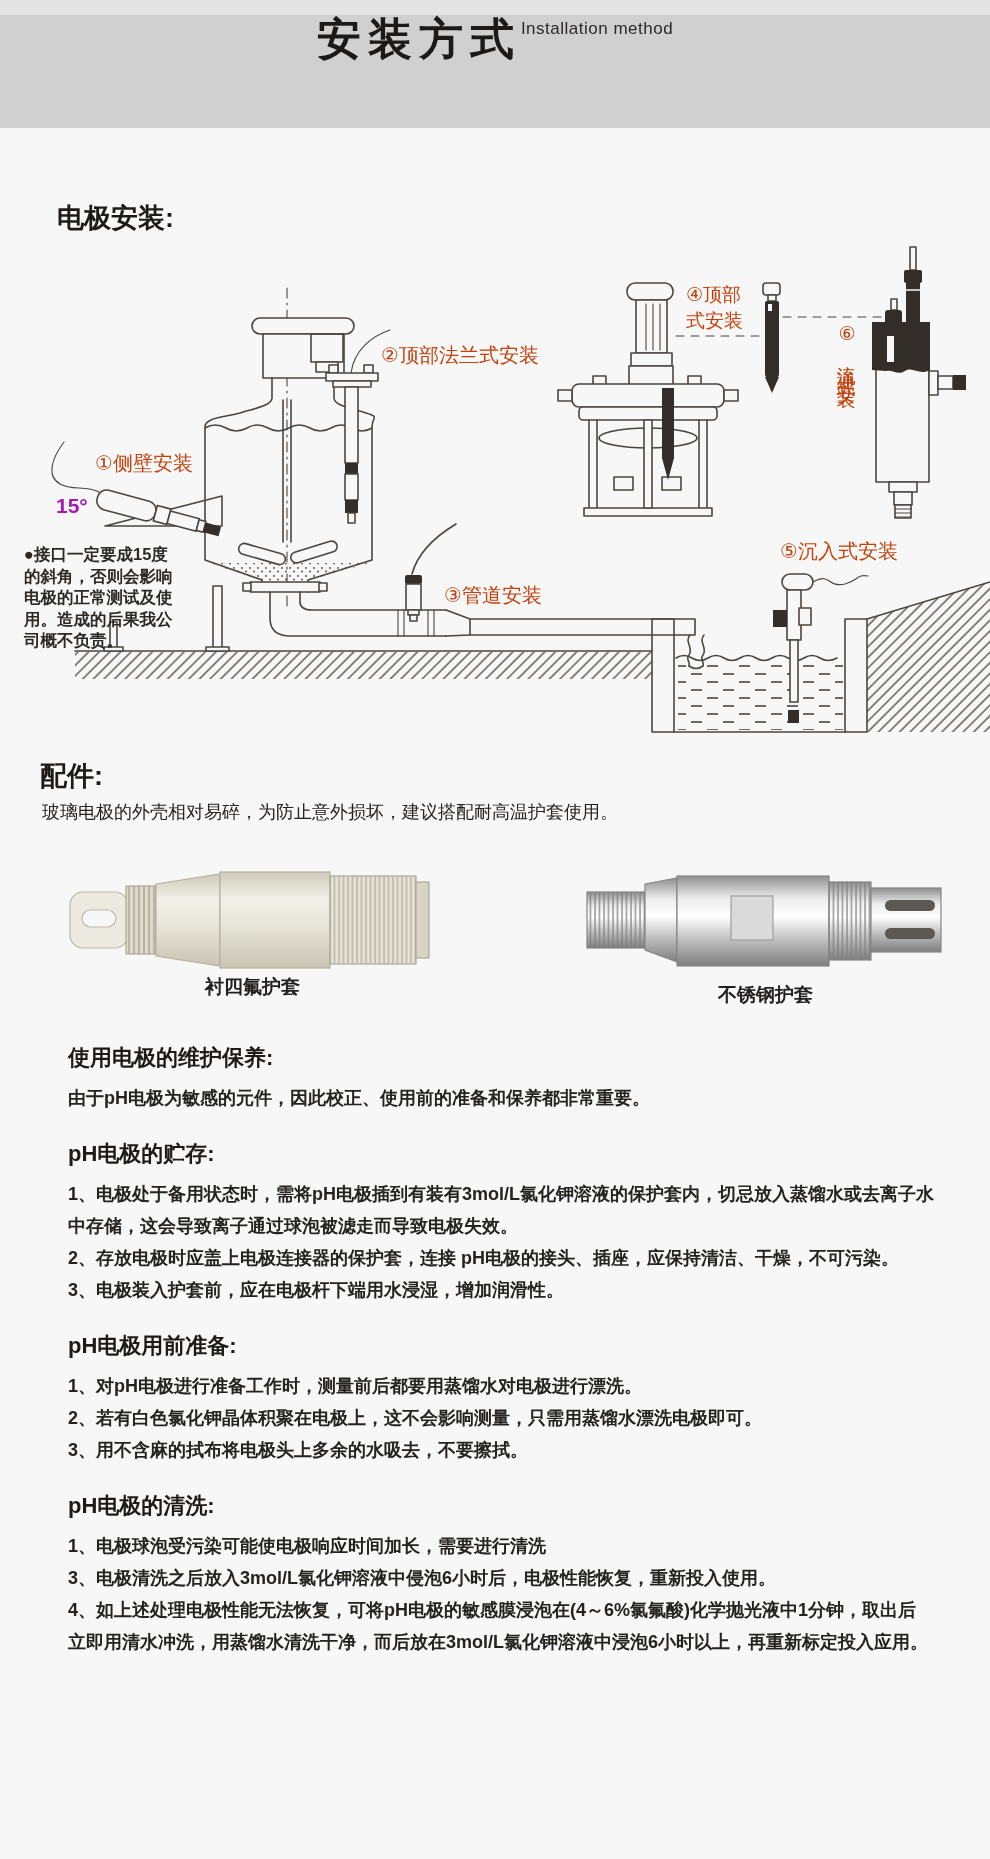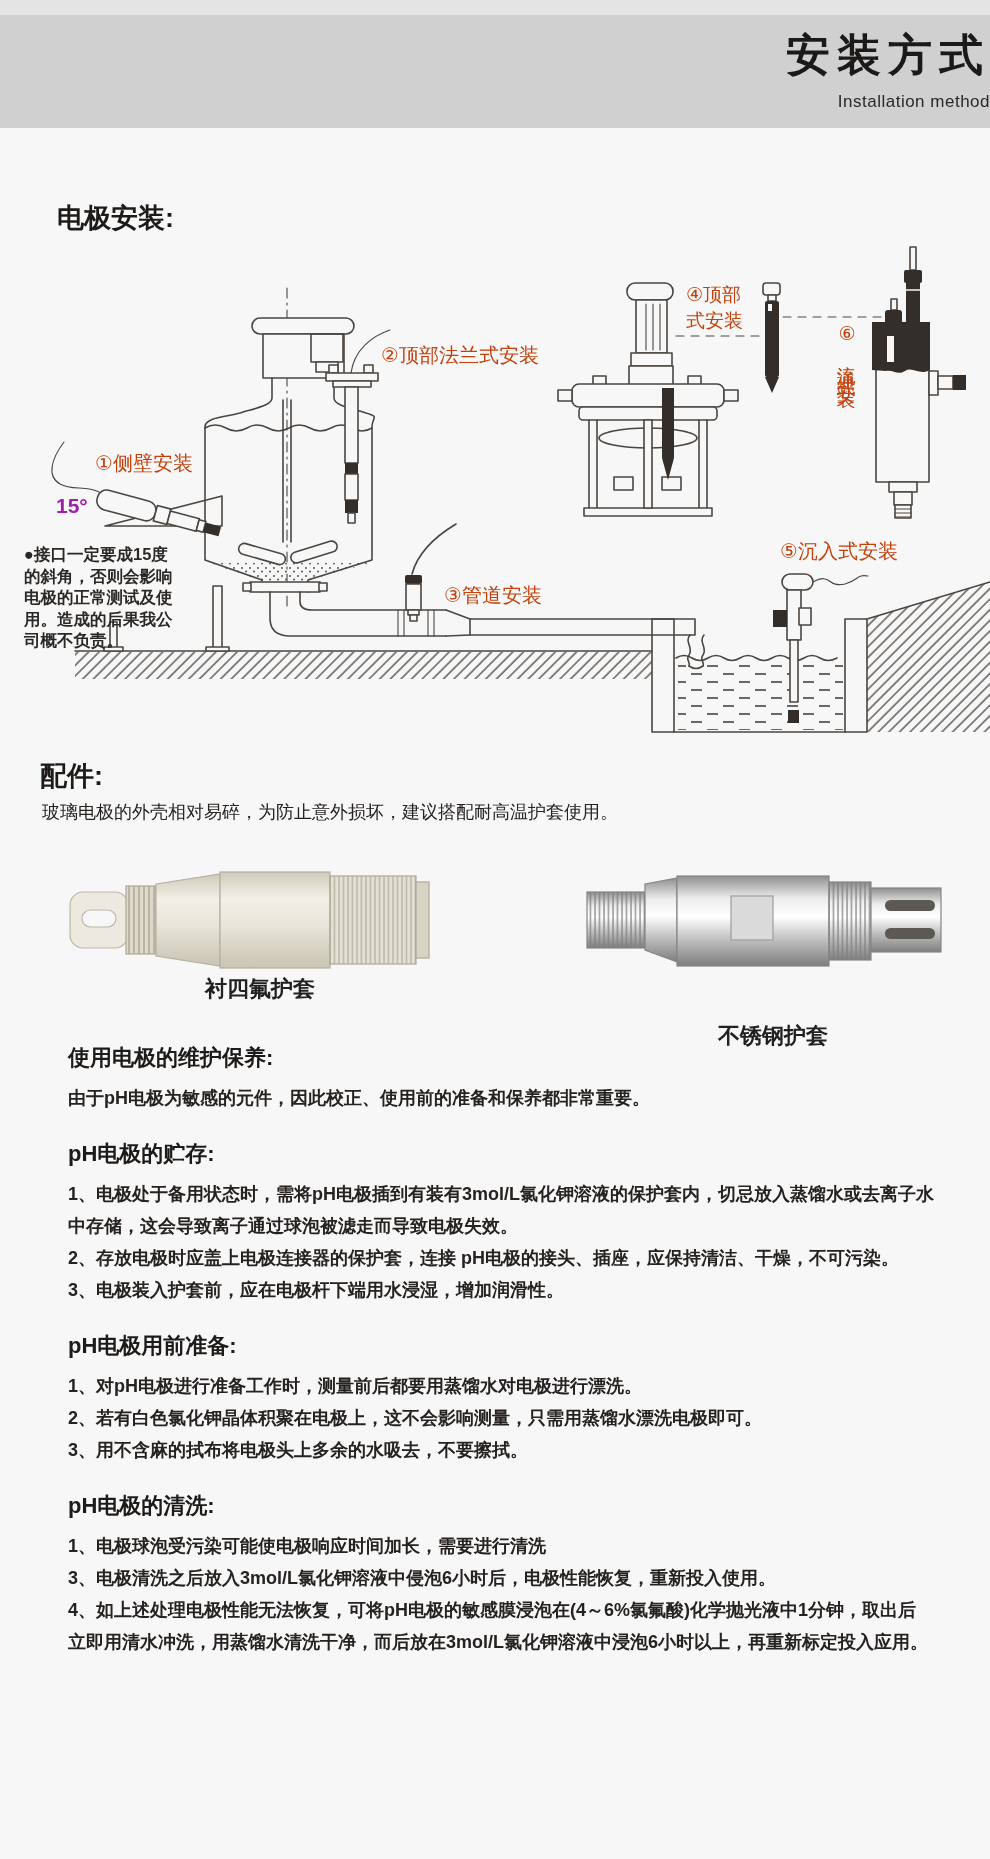--- a/index.html
+++ b/index.html
@@ -1,39 +1,39 @@
 <!DOCTYPE html>
 <html><head>
 <meta charset="utf-8">
 <style>
   html,body{margin:0;padding:0;background:#e9e9e9;}
   .page{position:relative;width:990px;height:1859px;background:#f7f7f7;overflow:hidden;
         font-family:"Liberation Sans","DejaVu Sans",sans-serif;color:#262220;}
   
   .hdr-strip{position:absolute;left:0;top:0;width:990px;height:15px;background:#e5e4e4;}
   .hdr-band{position:absolute;left:0;top:15px;width:990px;height:113px;background:#d1d0d0;
-            display:flex;flex-direction:column;align-items:flex-end;justify-content:center;}
+            display:flex;flex-direction:row;align-items:flex-start;justify-content:center;}
   .hdr-title{font-size:44px;font-weight:bold;letter-spacing:7px;color:#1c1a19;line-height:1.1;}
-  .hdr-sub{font-size:17px;color:#2b2928;margin-top:12px;letter-spacing:0.5px;}
+  .hdr-sub{font-size:17px;color:#2b2928;margin-top:4px;letter-spacing:0.5px;}
   
   .h-install{position:absolute;left:57px;top:200px;font-size:27px;font-weight:bold;color:#1d1a18;text-align:center;}
   .h-acc{position:absolute;left:40px;top:758px;font-size:27px;font-weight:bold;color:#1d1a18;}
   .acc-intro{position:absolute;left:42px;top:800px;font-size:18px;font-weight:400;color:#262220;}
   
   .diag{position:absolute;left:0;top:230px;width:990px;height:510px;}
   .diag svg{position:absolute;left:0;top:0;}
   .dlabel{position:absolute;font-size:20px;color:#c2410c;white-space:nowrap;}
   .dlabel.b{font-weight:bold;font-size:21px;color:#a21caf;text-align:right;}
   .dlabel.small{font-size:19px;}
   .dlabel.vert{writing-mode:vertical-rl;text-orientation:upright;letter-spacing:6px;font-size:19px;}
   .warnbox{position:absolute;left:24px;top:314px;width:180px;font-size:16.5px;line-height:21.5px;
            font-weight:600;color:#2c2825;}
   
   .photo{position:absolute;}
-  .photo-label{position:absolute;font-size:22px;font-weight:600;color:#232020;white-space:nowrap;}
+  .photo-label{position:absolute;font-size:19px;font-weight:600;color:#232020;white-space:nowrap;}
   
   .txt{position:absolute;left:68px;top:1044px;width:866px;}
   .txt h3{font-size:22px;line-height:28px;font-weight:bold;color:#1d1a18;margin:0 0 10px 0;}
   .txt h3.sec{margin-top:26px;}
   .txt p{font-size:18px;line-height:32px;margin:0;font-weight:600;color:#262220;}
   svg .ln{stroke:#4b4540;fill:none;stroke-width:1.6;stroke-linecap:round;stroke-linejoin:round;}
   svg .thin{stroke-width:1.1;}
   svg .dk{fill:#332e2a;stroke:none;}
   svg .wh{fill:#f7f7f7;}
 </style>
@@ -281,21 +281,21 @@
       <rect x="92" y="8" width="152" height="90" fill="url(#metal)" stroke="#858585" stroke-width="1.2"></rect>
       <rect x="146" y="28" width="42" height="44" fill="#dadada" stroke="#9e9e9e" stroke-width="1.2"></rect>
       <rect x="244" y="14" width="42" height="78" fill="url(#metal)" stroke="#858585" stroke-width="1.2"></rect>
       <rect x="244" y="14" width="42" height="78" fill="url(#thrdM)"></rect>
       <rect x="286" y="20" width="70" height="64" fill="url(#metal)" stroke="#858585" stroke-width="1.2"></rect>
       <rect x="300" y="32" width="50" height="11" rx="5.5" fill="#5c5955"></rect>
       <rect x="300" y="60" width="50" height="11" rx="5.5" fill="#5c5955"></rect>
     </svg>
   </div>
   <div class="photo-label" style="left:205px;top:974px;">衬四氟护套</div>
-  <div class="photo-label" style="left:718px;top:1021px;">不锈钢护套</div>
+  <div class="photo-label" style="left:718px;top:982px;">不锈钢护套</div>
 
   <div class="txt">
     <h3>使用电极的维护保养:</h3>
     <p>由于pH电极为敏感的元件，因此校正、使用前的准备和保养都非常重要。</p>
 
     <h3 class="sec">pH电极的贮存:</h3>
     <p>1、电极处于备用状态时，需将pH电极插到有装有3mol/L氯化钾溶液的保护套内，切忌放入蒸馏水或去离子水中存储，这会导致离子通过球泡被滤走而导致电极失效。</p>
     <p>2、存放电极时应盖上电极连接器的保护套，连接 pH电极的接头、插座，应保持清洁、干燥，不可污染。</p>
     <p>3、电极装入护套前，应在电极杆下端用水浸湿，增加润滑性。</p>
 

